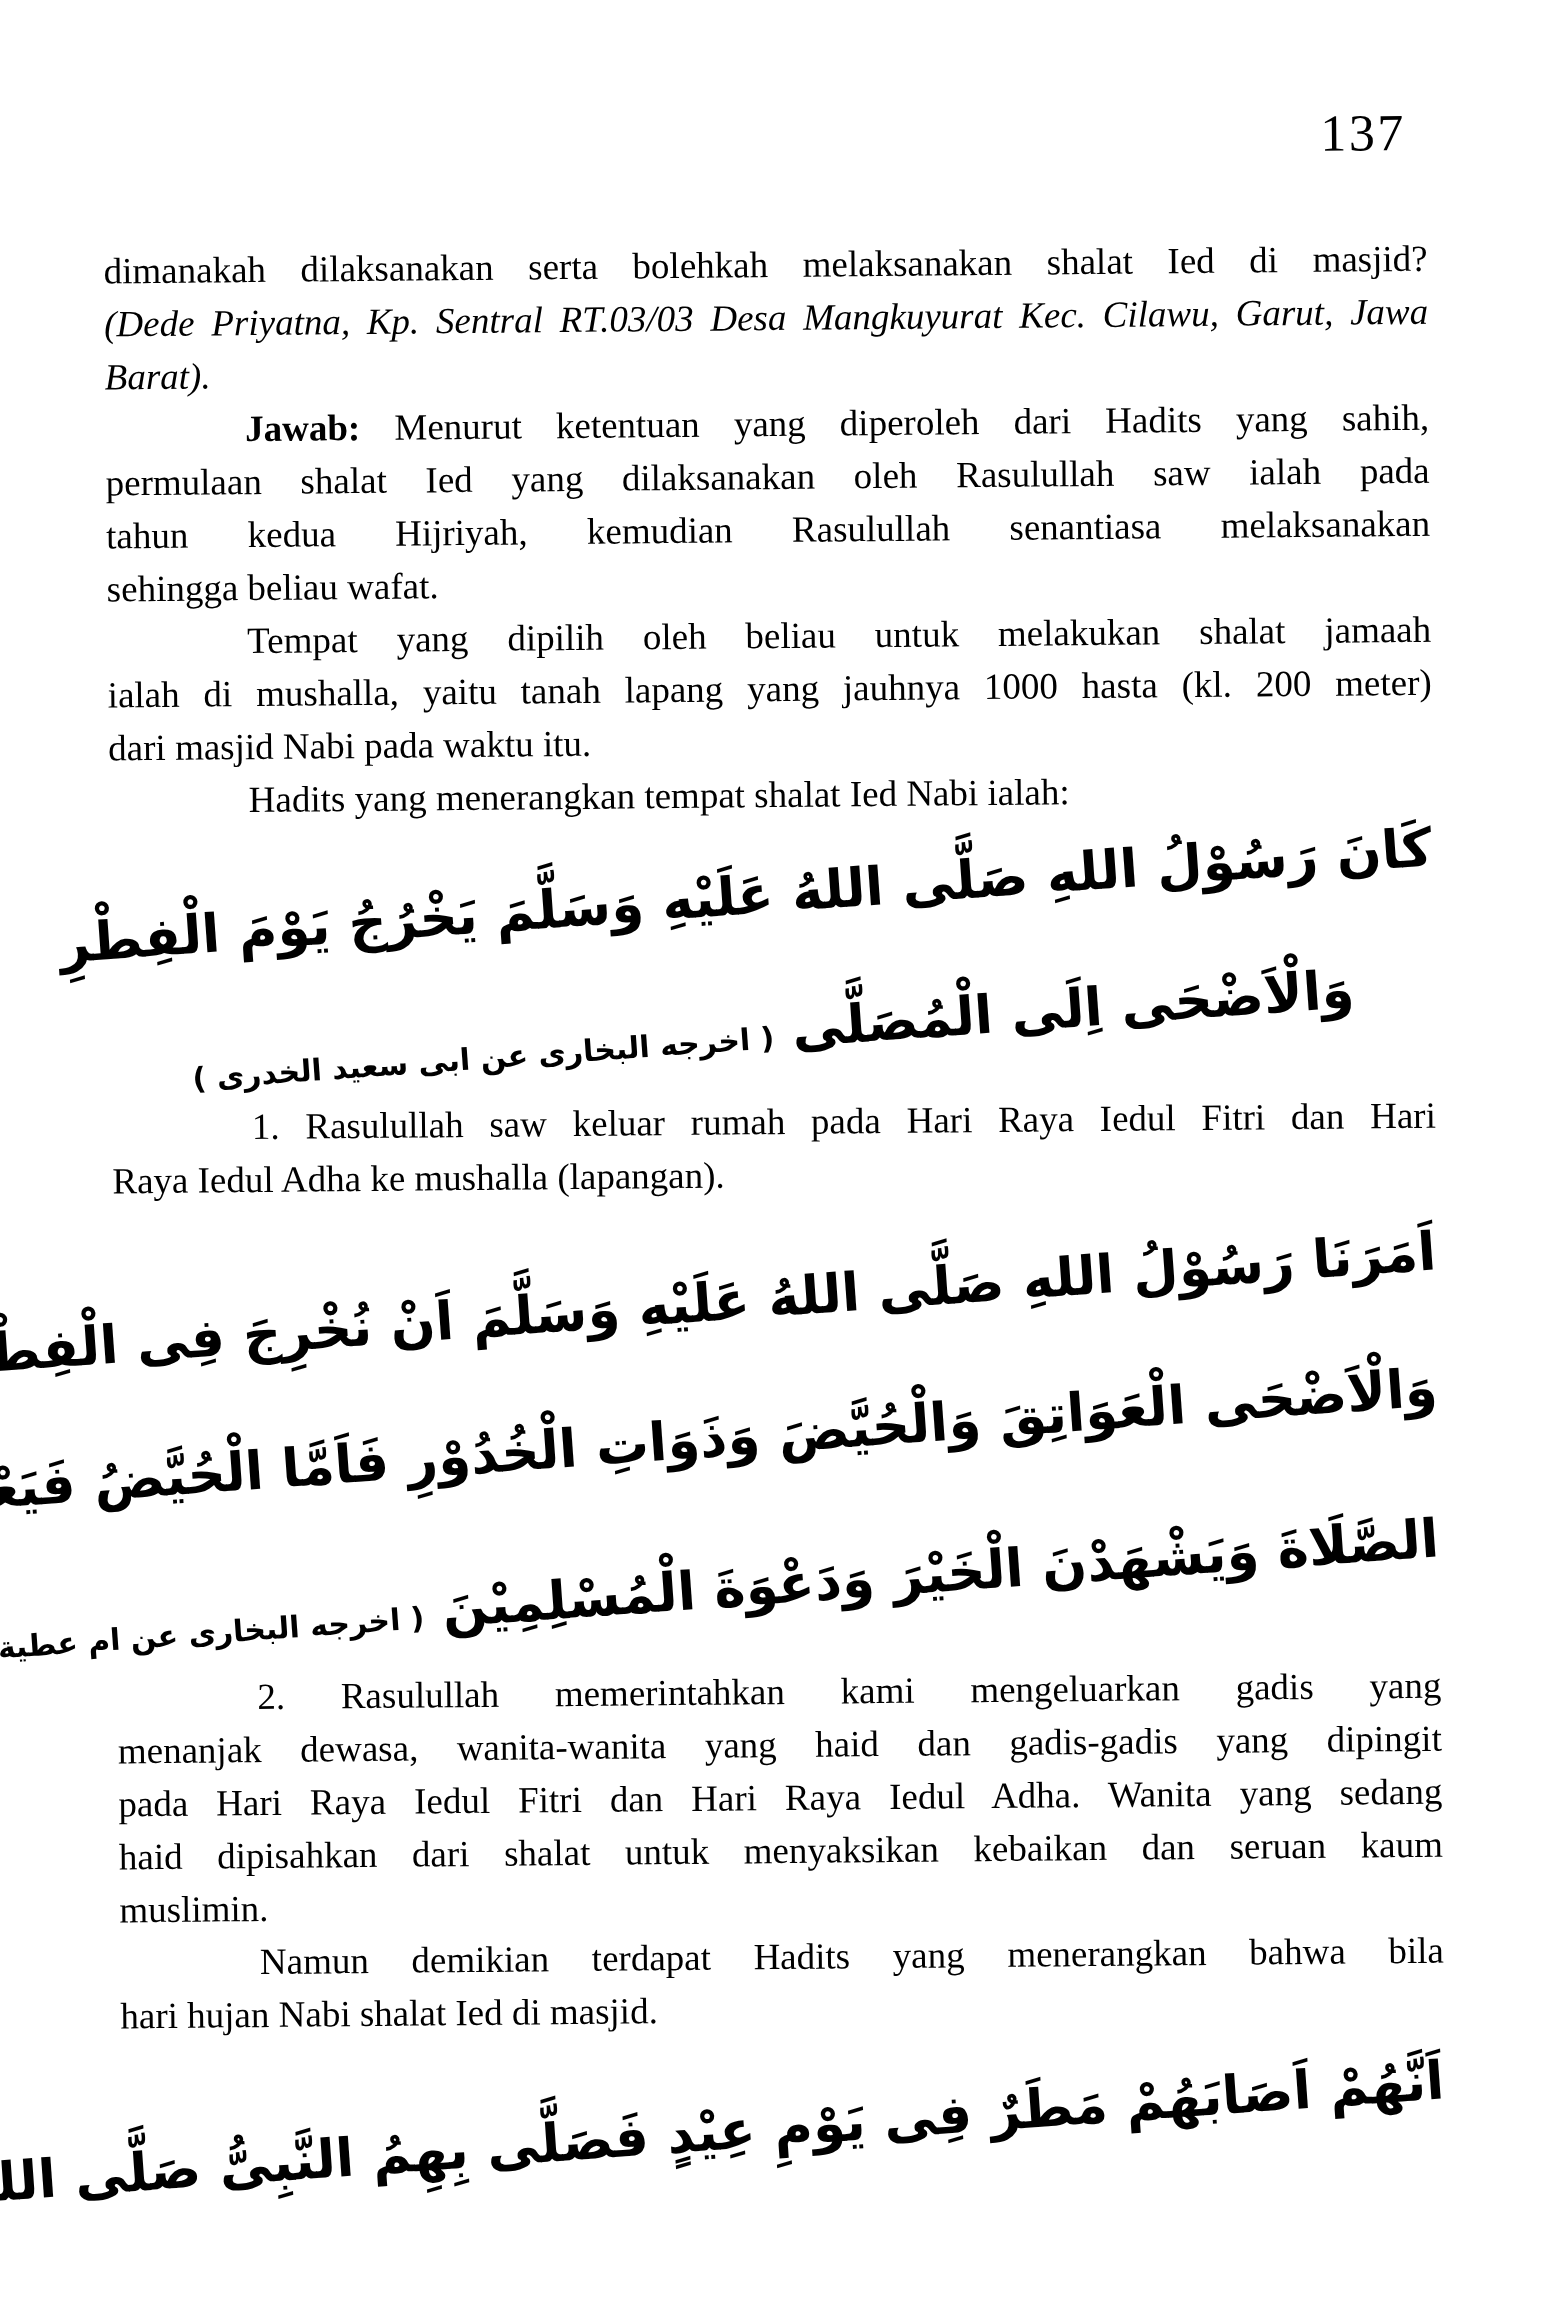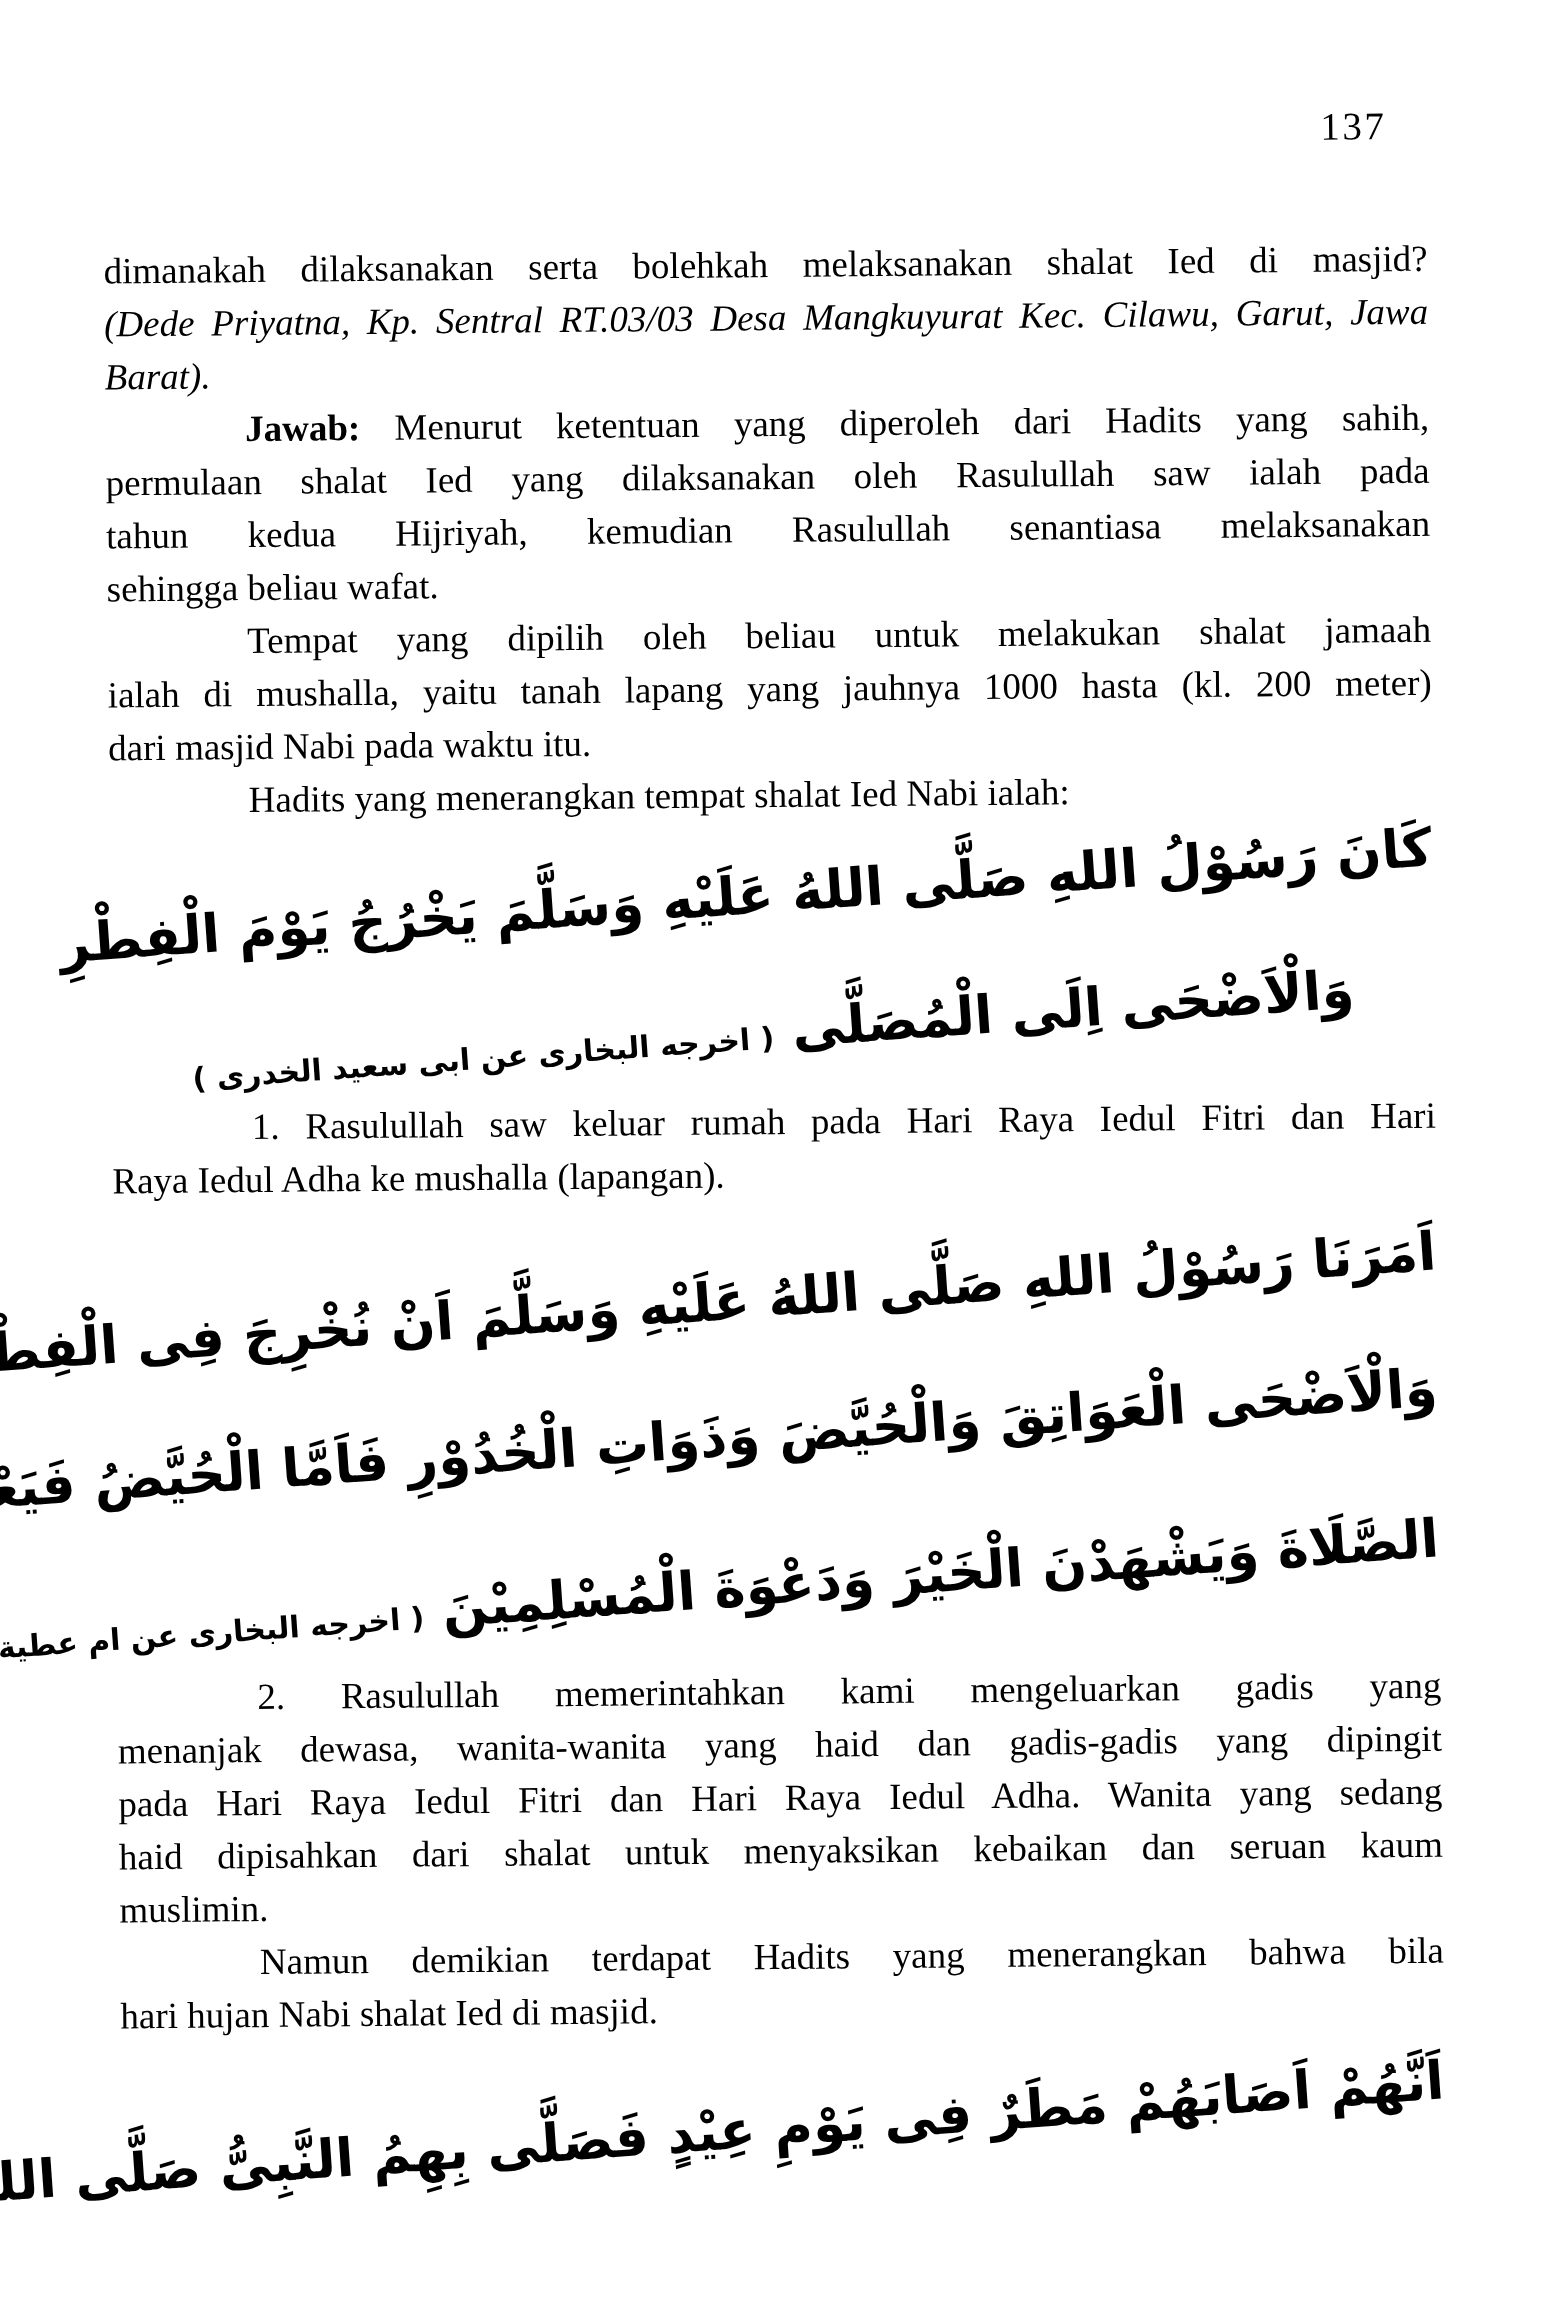--- a/index.html
+++ b/index.html
@@ -19,21 +19,21 @@
   .scan {
     position: absolute;
     inset: 0;
     transform: rotate(-0.55deg);
     transform-origin: 50% 40%;
   }
   .pagenum {
     position: absolute;
     top: 109px;
     left: 1328px;
-    font-size: 39px;
+    font-size: 52px;
     letter-spacing: 2.5px;
     font-weight: normal;
   }
   .body-block {
     position: absolute;
     left: 110px;
     width: 1324px;
   }
   .ln {
     display: block;

